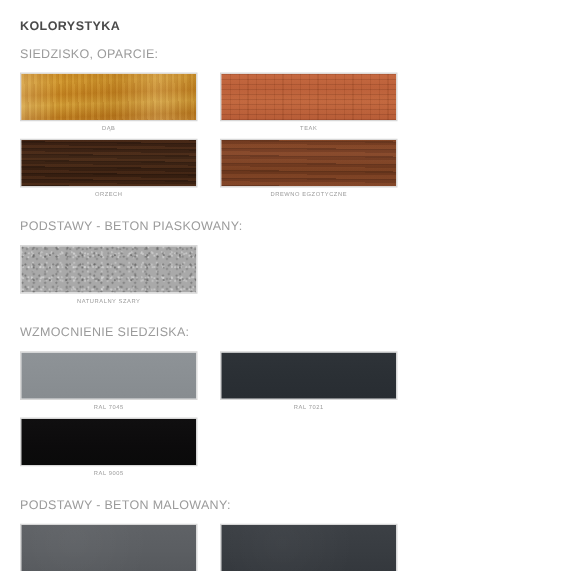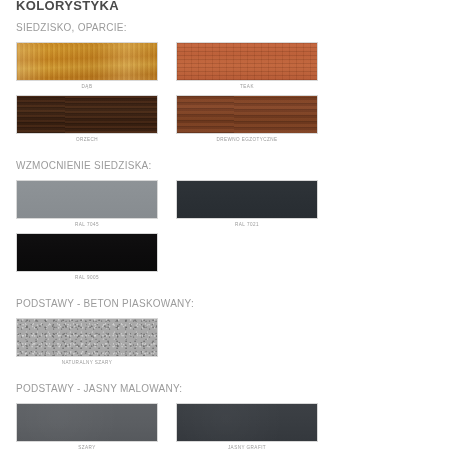--- a/index.html
+++ b/index.html
@@ -18,26 +18,26 @@
 
   #page {
     width: 457px;
     height: 457px;
     box-sizing: border-box;
     padding: 0 16px;
     position: relative;
   }
 
   .doc-title {
-    font-size: 13px;
+    font-size: 10px;
     letter-spacing: 0.35px;
     color: #4a4a4a;
     font-weight: 600;
     margin: 0;
-    padding-top: 0;
+    padding-top: 16px;
     line-height: 12px;
   }
 
   .section {
     margin-top: 11px;
   }
   .section.first { margin-top: 9px; }
 
   .section-heading {
     font-size: 10px;
@@ -183,20 +183,31 @@
           </div>
           <div class="swatch-cell">
             <div class="swatch-chip">
               <div class="tex tex-egzotyczne" style="--c: #7b4022;"></div>
             </div>
             <div class="swatch-label">DREWNO EGZOTYCZNE</div>
           </div>
         </div>
       </div>
       <div class="section">
+        <div class="section-heading">PODSTAWY - BETON PIASKOWANY:</div>
+        <div class="swatch-row">
+          <div class="swatch-cell">
+            <div class="swatch-chip">
+              <div class="tex tex-beton" style="--c: #a9a9a9;"></div>
+            </div>
+            <div class="swatch-label">NATURALNY SZARY</div>
+          </div>
+        </div>
+      </div>
+      <div class="section">
         <div class="section-heading">WZMOCNIENIE SIEDZISKA:</div>
         <div class="swatch-row">
           <div class="swatch-cell">
             <div class="swatch-chip">
               <div class="tex tex-ral7045" style="--c: #8b9194;"></div>
             </div>
             <div class="swatch-label">RAL 7045</div>
           </div>
           <div class="swatch-cell">
             <div class="swatch-chip">
@@ -206,32 +217,21 @@
           </div>
           <div class="swatch-cell">
             <div class="swatch-chip">
               <div class="tex tex-ral9005" style="--c: #0d0c0d;"></div>
             </div>
             <div class="swatch-label">RAL 9005</div>
           </div>
         </div>
       </div>
       <div class="section">
-        <div class="section-heading">PODSTAWY - BETON PIASKOWANY:</div>
-        <div class="swatch-row">
-          <div class="swatch-cell">
-            <div class="swatch-chip">
-              <div class="tex tex-beton" style="--c: #a9a9a9;"></div>
-            </div>
-            <div class="swatch-label">NATURALNY SZARY</div>
-          </div>
-        </div>
-      </div>
-      <div class="section">
-        <div class="section-heading">PODSTAWY - JASNY MALOWANY:</div>
+        <div class="section-heading">PODSTAWY - BETON MALOWANY:</div>
         <div class="swatch-row">
           <div class="swatch-cell">
             <div class="swatch-chip">
               <div class="tex tex-szary" style="--c: #5d6064;"></div>
             </div>
             <div class="swatch-label">SZARY</div>
           </div>
           <div class="swatch-cell">
             <div class="swatch-chip">
               <div class="tex tex-jasny-grafit" style="--c: #3a3e43;"></div>

